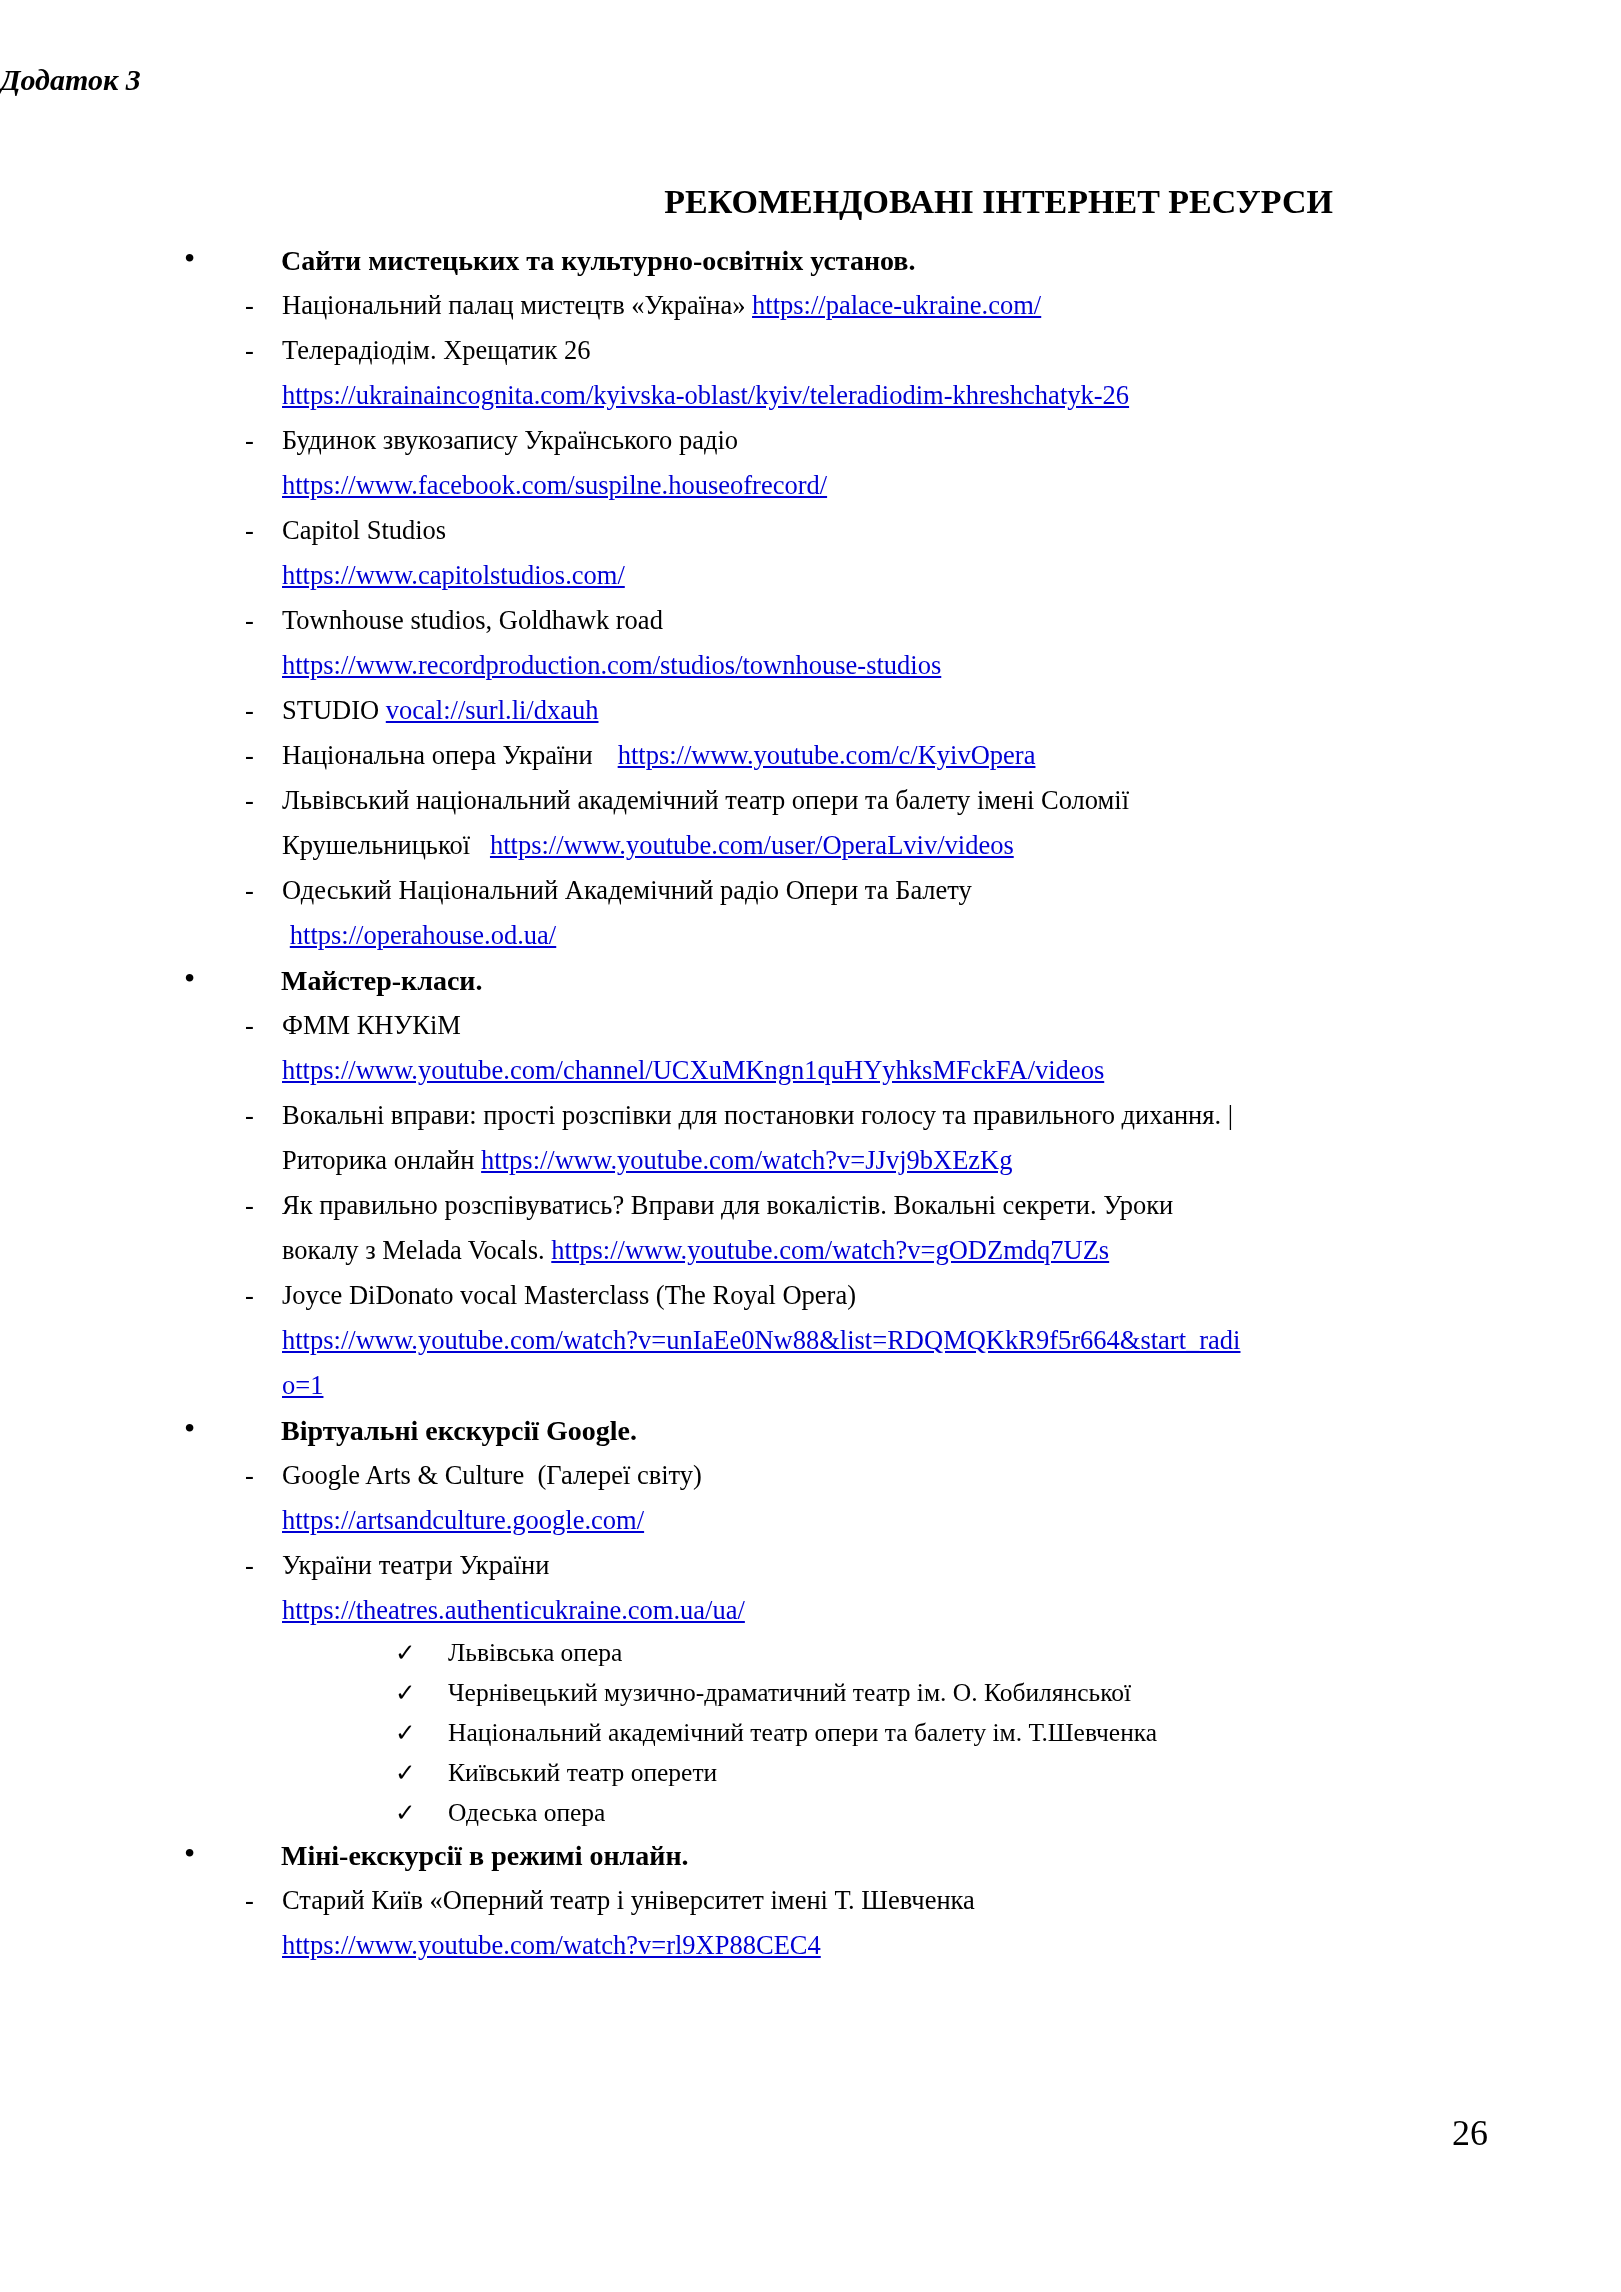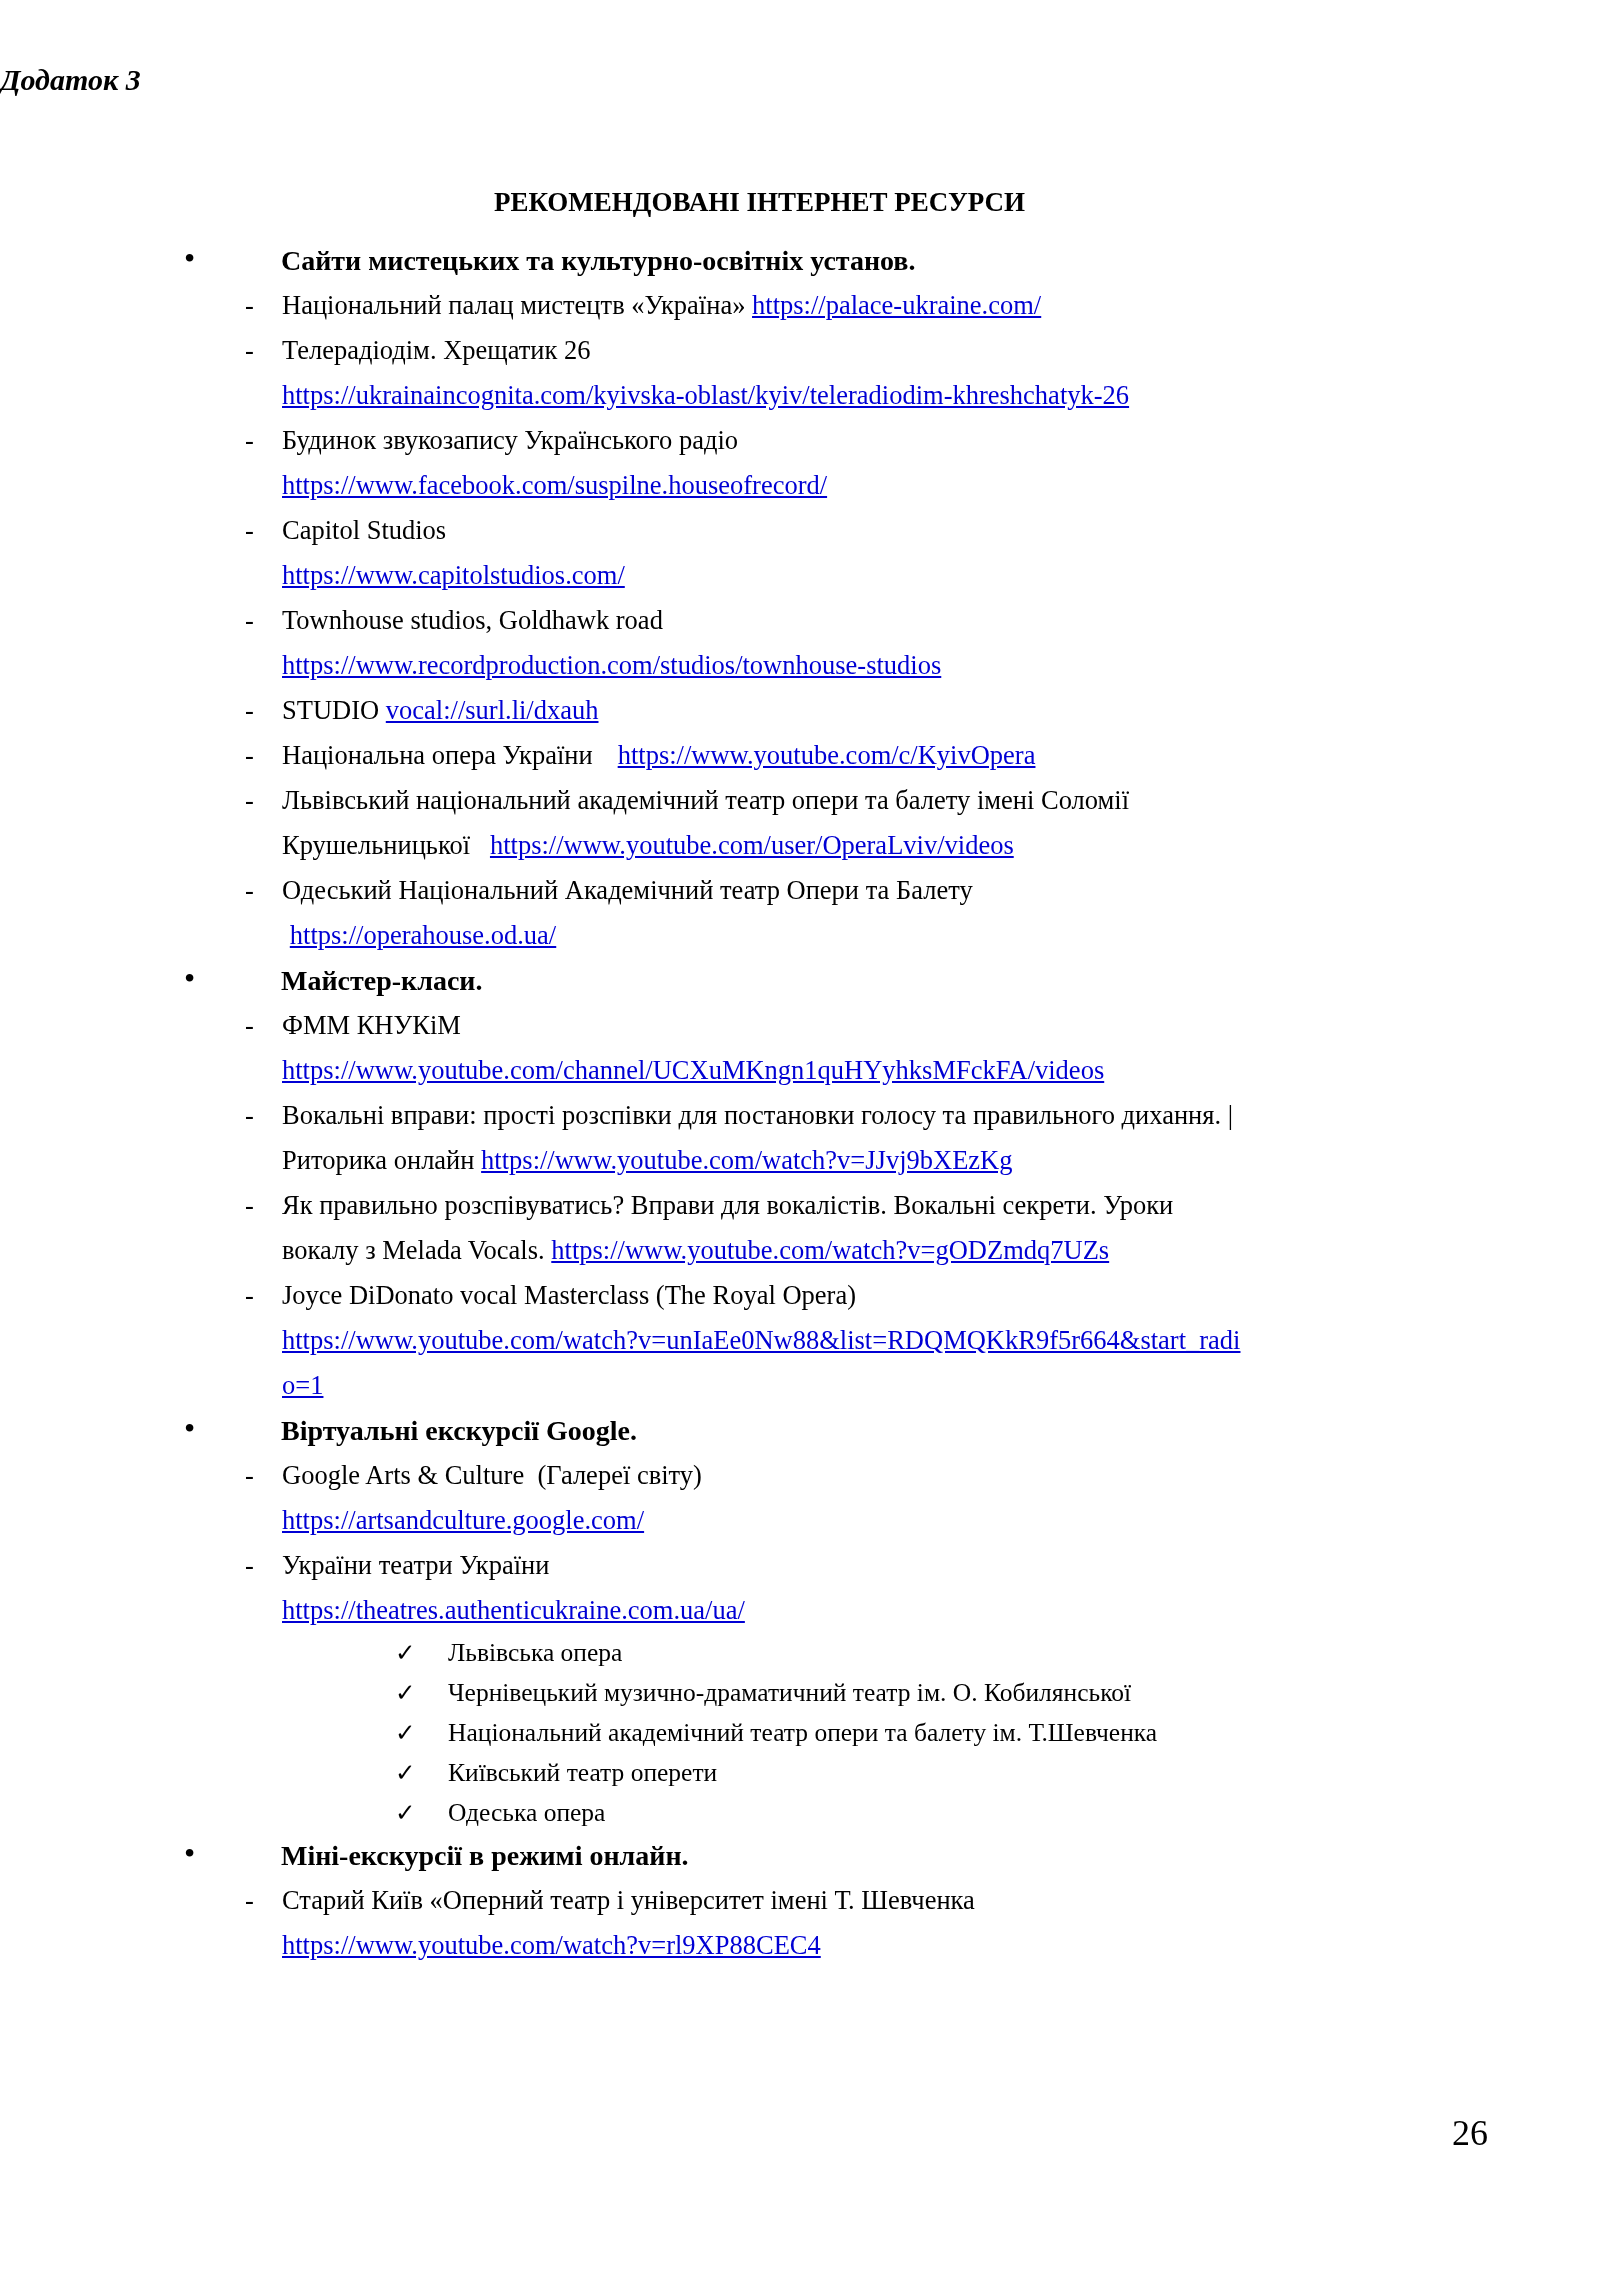--- a/index.html
+++ b/index.html
@@ -17,22 +17,22 @@
     margin-right:161px;
     text-align:left;
     font-weight:bold;
     font-style:italic;
     font-size:30px;
     line-height:41px;
   }
   .title{
     margin:80px 0 13.7px 186px;
     width:1147px;
-    text-align:center;
-    font-size:27px;
+    text-align:right;
+    font-size:34px;
     font-weight:bold;
     line-height:44px;
   }
   .h-row{
     position:relative;
     padding-left:281px;
     padding-right:108px;
     font-size:28px;
     font-weight:bold;
     line-height:45px;
@@ -108,21 +108,21 @@
     <div class="item"><span class="dash" data-bind="glyphs.dash">-</span><span data-bind="sections.0.items.3.text">Capitol Studios</span><br><a class="lnk" data-bind="sections.0.items.3.link">https://www.capitolstudios.com/</a></div>
 
     <div class="item"><span class="dash" data-bind="glyphs.dash">-</span><span data-bind="sections.0.items.4.text">Townhouse studios, Goldhawk road</span><br><a class="lnk" data-bind="sections.0.items.4.link">https://www.recordproduction.com/studios/townhouse-studios</a></div>
 
     <div class="item"><span class="dash" data-bind="glyphs.dash">-</span><span data-bind="sections.0.items.5.text">STUDIO </span><a class="lnk" data-bind="sections.0.items.5.link">vocal://surl.li/dxauh</a></div>
 
     <div class="item"><span class="dash" data-bind="glyphs.dash">-</span><span data-bind="sections.0.items.6.text">Національна опера України  </span><a class="lnk g12" data-bind="sections.0.items.6.link">https://www.youtube.com/c/KyivOpera</a></div>
 
     <div class="item"><span class="dash" data-bind="glyphs.dash">-</span><span data-bind="sections.0.items.7.line1">Львівський національний академічний театр опери та балету імені Соломії</span><br><span data-bind="sections.0.items.7.line2">Крушельницької   </span><a class="lnk" data-bind="sections.0.items.7.link">https://www.youtube.com/user/OperaLviv/videos</a></div>
 
-    <div class="item"><span class="dash" data-bind="glyphs.dash">-</span><span data-bind="sections.0.items.8.text">Одеський Національний Академічний театр Опери та Балету</span><br><a class="lnk g8" data-bind="sections.0.items.8.link">https://operahouse.od.ua/</a></div>
+    <div class="item"><span class="dash" data-bind="glyphs.dash">-</span><span data-bind="sections.0.items.8.text">Одеський Національний Академічний радіо Опери та Балету</span><br><a class="lnk g8" data-bind="sections.0.items.8.link">https://operahouse.od.ua/</a></div>
   </div>
 
   <div>
     <div class="h-row"><span class="bullet" data-bind="glyphs.bullet">•</span><span class="h-text" data-bind="sections.1.heading">Майстер-класи.</span></div>
 
     <div class="item"><span class="dash" data-bind="glyphs.dash">-</span><span data-bind="sections.1.items.0.text">ФММ КНУКіМ</span><br><a class="lnk" data-bind="sections.1.items.0.link">https://www.youtube.com/channel/UCXuMKngn1quHYyhksMFckFA/videos</a></div>
 
     <div class="item"><span class="dash" data-bind="glyphs.dash">-</span><span data-bind="sections.1.items.1.line1">Вокальні вправи: прості розспівки для постановки голосу та правильного дихання. |</span><br><span data-bind="sections.1.items.1.line2">Риторика онлайн </span><a class="lnk" data-bind="sections.1.items.1.link">https://www.youtube.com/watch?v=JJvj9bXEzKg</a></div>
 
     <div class="item"><span class="dash" data-bind="glyphs.dash">-</span><span data-bind="sections.1.items.2.line1">Як правильно розспівуватись? Вправи для вокалістів. Вокальні секрети. Уроки</span><br><span data-bind="sections.1.items.2.line2">вокалу з Melada Vocals. </span><a class="lnk" data-bind="sections.1.items.2.link">https://www.youtube.com/watch?v=gODZmdq7UZs</a></div>

